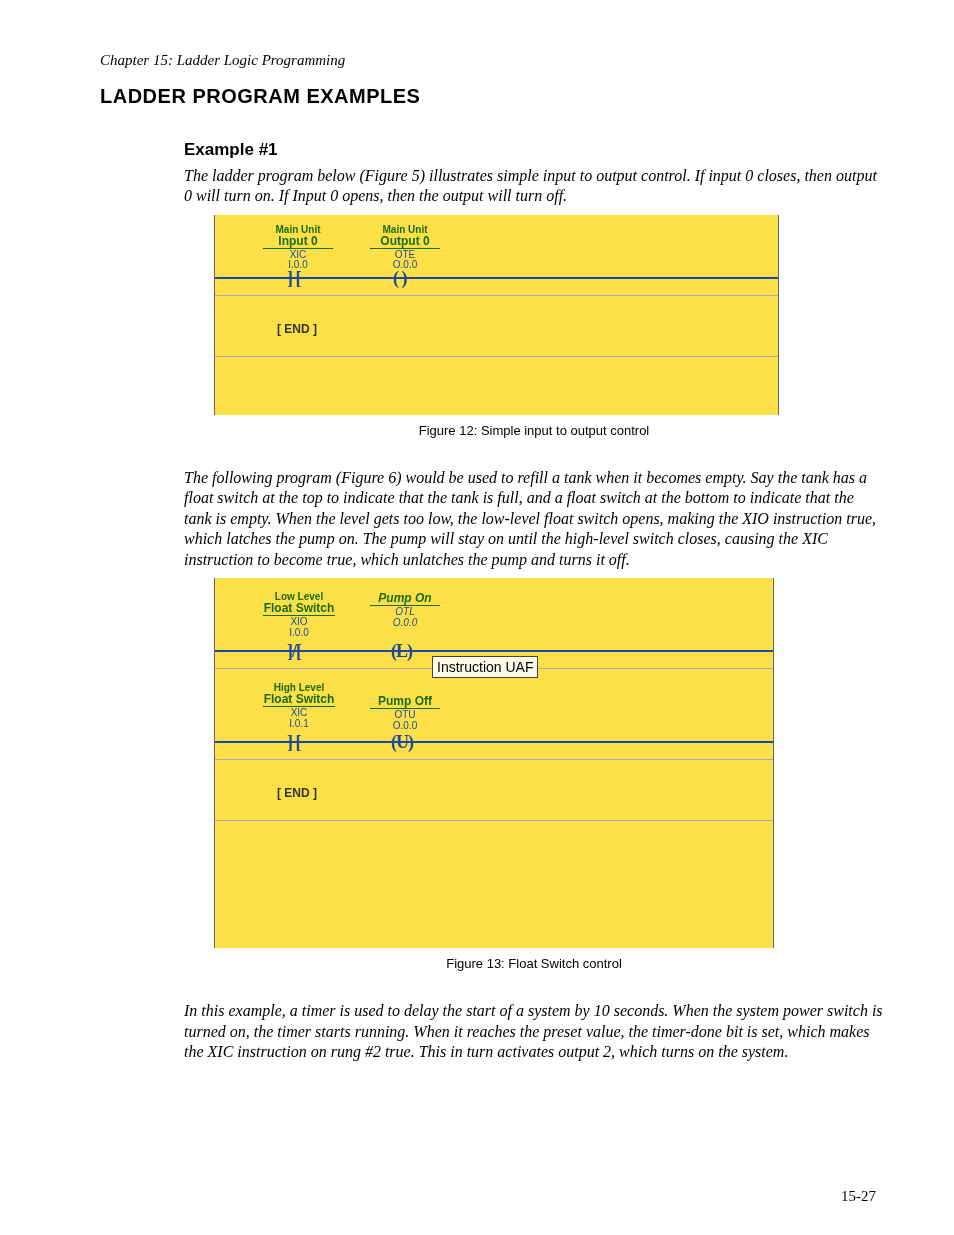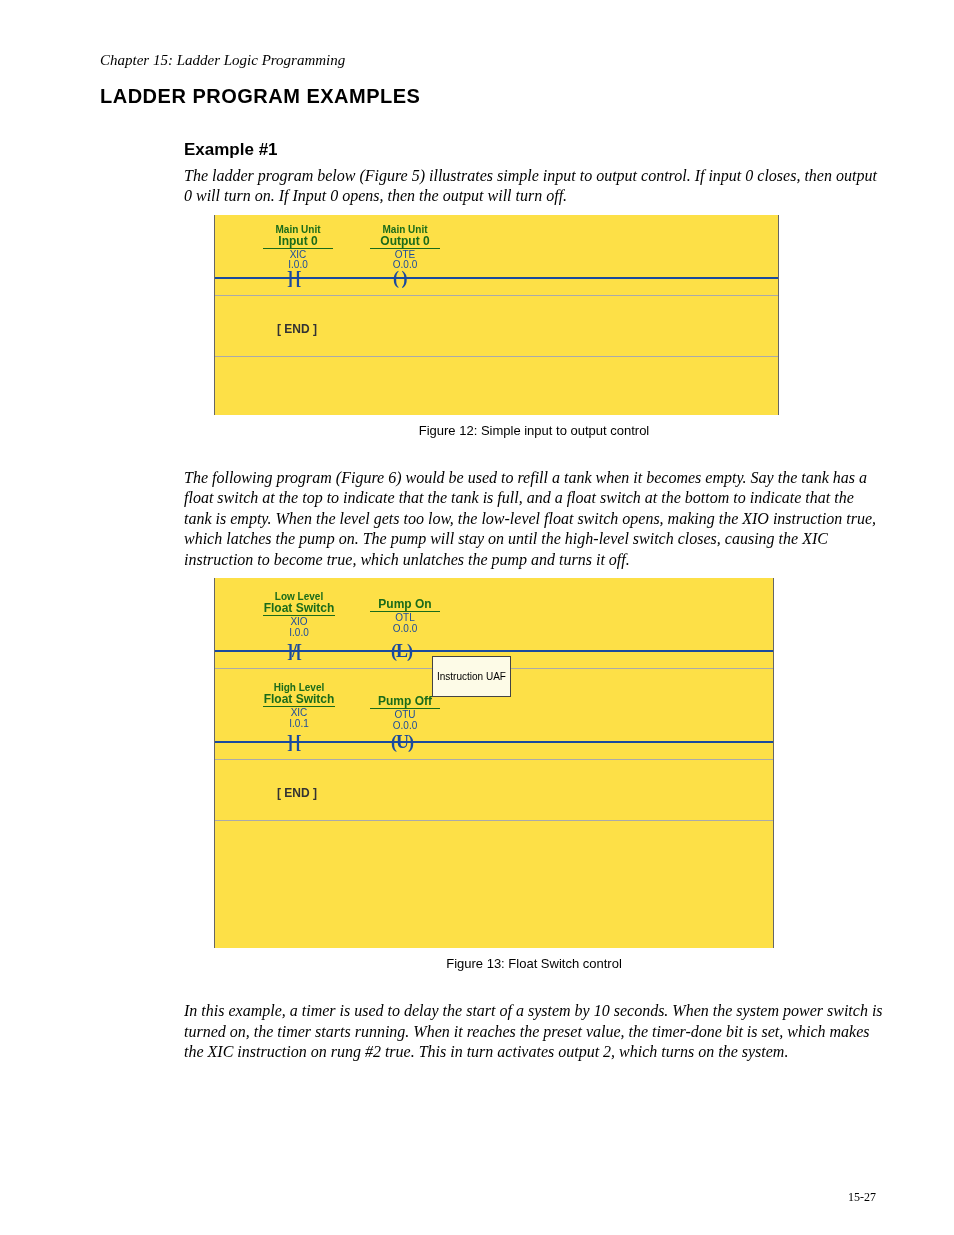--- a/index.html
+++ b/index.html
@@ -44,21 +44,21 @@
       text-align: center;
       font-family: Arial, sans-serif;
       font-size: 13px;
       margin-top: 8px;
       margin-bottom: 30px;
     }
     .page-num {
       position: absolute;
       bottom: 30px;
       right: 78px;
-      font-size: 12px;
+      font-size: 15px;
     }
     
     .diagram {
       margin: 8px 0 6px 30px;
       border-left: 1px solid #666;
       border-right: 1px solid #666;
       padding: 0;
       position: relative;
       background: #fde047;
     }
@@ -106,22 +106,22 @@
       font-family: Arial, sans-serif;
       font-size: 12px;
       font-weight: bold;
       color: #333;
     }
     .tooltip-box {
       position: absolute;
       background: #fdfbe7;
       border: 1px solid #444;
       font-family: Arial, sans-serif;
-      font-size: 10px;
-      padding: 14px 4px;
+      font-size: 14px;
+      padding: 2px 4px;
     }
   </style>
 </head>
 <body>
 
 <div class="chapter-header">Chapter 15: Ladder Logic Programming</div>
 
 <div class="main-heading">LADDER PROGRAM EXAMPLES</div>
 
 <div class="example-block">
@@ -162,21 +162,21 @@
   <div class="diagram d2">
     <div class="rung tall">
       <div class="rung-line"></div>
       <div class="instr" style="left:48px; top:14px; width:72px;">
         <div class="title1">Low Level</div>
         <div class="title2">Float Switch</div>
         <div class="code">XIO</div>
         <div class="code">I.0.0</div>
       </div>
       <span class="sym" style="left:72px; top:64px;">]/[</span>
-      <div class="instr" style="left:155px; top:20px; width:70px;">
+      <div class="instr" style="left:155px; top:14px; width:70px;font-style:italic;">
         <div class="title2" style="border-bottom:1px solid #1a6b1a;">Pump On</div>
         <div class="code">OTL</div>
         <div class="code">O.0.0</div>
       </div>
       <span class="sym" style="left:176px; top:64px;">(L)</span>
       <div class="tooltip-box" style="left:217px; top:78px;">Instruction UAF</div>
     </div>
     <div class="rung-sep"></div>
     <div class="rung tall">
       <div class="rung-line"></div>

